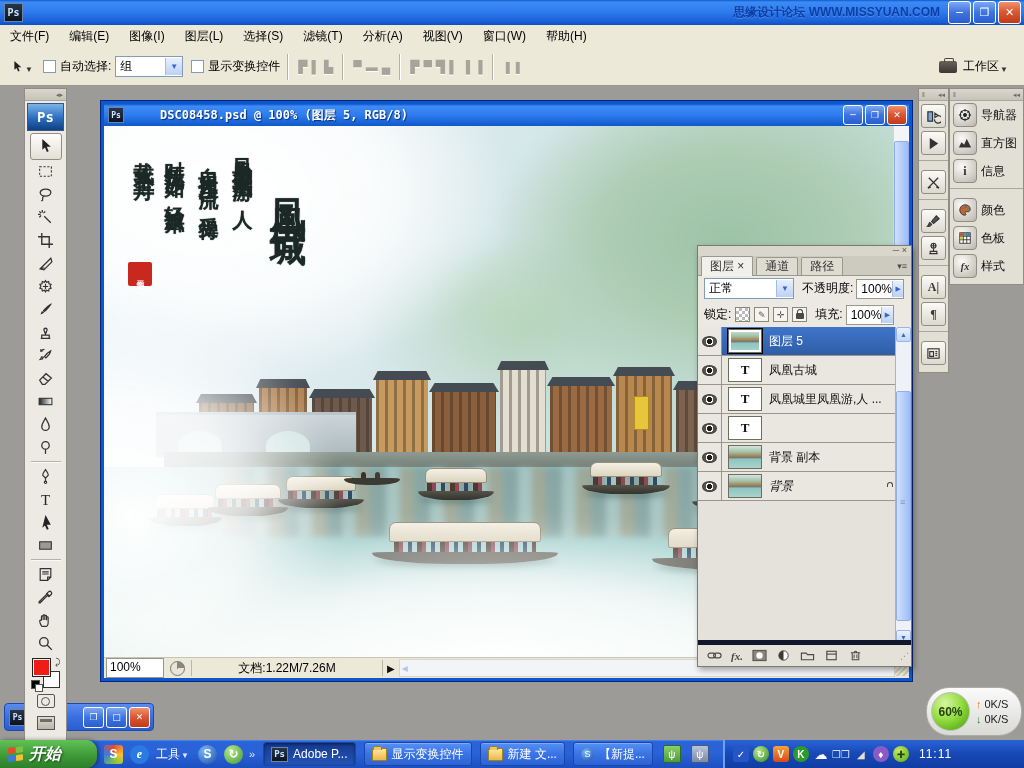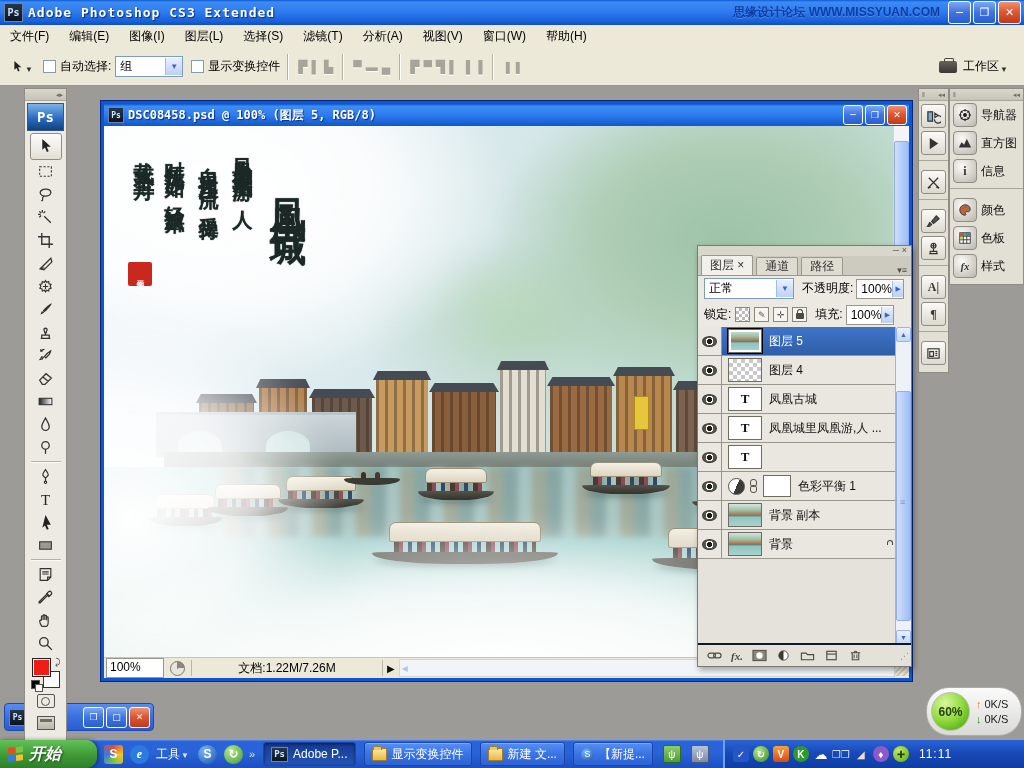--- a/index.html
+++ b/index.html
@@ -65,21 +65,21 @@
   .scrmode::after{content:"";position:absolute;left:2px;right:2px;top:2px;height:3px;background:#6f6c62;}
 
   
   #docwin{left:100px;top:100px;width:811px;height:580px;background:#ece9d8;border:1px solid #05277a;
     box-shadow:0 0 0 3px #0d56cf inset;z-index:5;}
   #doc-title{position:absolute;left:3px;top:3px;right:3px;height:22px;
     background:linear-gradient(180deg,#0b58d0 0%,#3f8cf4 10%,#2e7cee 50%,#1058cc 100%);
     display:flex;align-items:center;color:#fff;}
   #doc-title .psbadge{width:14px;height:14px;margin:0 4px;background:linear-gradient(180deg,#27364b,#0c141f);
     color:#cfe4ff;font:bold 8px "DejaVu Sans Mono",monospace;display:flex;align-items:center;justify-content:center;border:1px solid #6b84a8;}
-  #doc-title .doctext{font:bold 12px "DejaVu Sans Mono",monospace;text-shadow:1px 1px 1px #05307e;white-space:nowrap;}
+  #doc-title .doctext{font:bold 12px "DejaVu Sans Mono",monospace;text-shadow:1px 1px 1px #05307e;white-space:nowrap;margin-left:32px;}
   #doc-title .btns{margin-left:auto;display:flex;margin-right:2px;}
   #doc-title .winbtn{width:18px;height:18px;font-size:9px;}
   #canvas{position:absolute;left:3px;top:25px;width:790px;height:532px;background:#fff;overflow:hidden;}
 
   
   .vscroll{position:absolute;right:3px;top:25px;width:15px;height:532px;background:#f2f4f7;border-left:1px solid #d8d5ca;}
   .sbtn{width:15px;height:15px;background:linear-gradient(180deg,#e9f1fd,#c3d6f6);border:1px solid #9ab4ea;border-radius:2px;
     color:#3a66c8;font-size:7px;display:flex;align-items:center;justify-content:center;box-sizing:border-box;}
   .vscroll .sbtn{position:absolute;left:0;}
   .vthumb{position:absolute;left:0;top:15px;width:15px;height:480px;background:linear-gradient(90deg,#cfe0fb,#9dbdf5);
@@ -129,21 +129,21 @@
   .canoe::after{content:"";position:absolute;left:55%;top:-6px;width:5px;height:6px;background:#463a30;border-radius:50% 50% 0 0;}
   .calli{position:absolute;writing-mode:vertical-rl;color:#1c2826;font-family:"DejaVu Serif","Liberation Serif",serif;
     font-weight:bold;text-shadow:0 0 1px #2a3a38;}
   .seal{position:absolute;background:#c8281e;color:#fff;font-size:8px;line-height:9px;width:24px;height:24px;
     display:flex;align-items:center;justify-content:center;writing-mode:vertical-rl;border-radius:2px;}
 
   
   #layers{left:697px;top:245px;width:213px;height:420px;background:#ece9e2;border:1px solid #7d7a72;z-index:30;
     box-shadow:2px 3px 6px rgba(0,0,0,.35);}
   #lp-top{position:absolute;left:0;top:0;right:0;height:10px;background:#d9d6cc;color:#55524a;font-size:9px;text-align:right;line-height:8px;padding-right:4px;}
-  #lp-tabs{position:absolute;left:0;top:10px;right:0;height:19px;background:#cdcabf;border-bottom:1px solid #9a978d;display:flex;align-items:flex-end;}
+  #lp-tabs{position:absolute;left:0;top:10px;right:0;height:19px;background:#cdcabf;border-bottom:1px solid #9a978d;display:flex;align-items:center;}
   .ltab{height:17px;line-height:17px;padding:0 8px;border:1px solid #9a978d;border-bottom:none;background:#dedbd1;margin-left:3px;border-radius:2px 2px 0 0;color:#333;}
   .ltab.active{background:#f2f0ea;height:19px;line-height:19px;}
   #lp-menu{margin-left:auto;margin-right:4px;color:#4a4a44;font-size:9px;}
   #lp-blend{position:absolute;left:0;top:29px;right:0;height:27px;display:flex;align-items:center;}
   #lp-blend .combo{width:88px;margin-left:6px;}
   .fieldlbl{margin-left:8px;}
   .numfield{display:inline-flex;width:46px;height:18px;border:1px solid #9a968c;background:#fff;margin-left:3px;align-items:center;}
   .numfield .val{flex:1;text-align:left;padding-left:4px;}
   .numfield .arr{width:13px;height:16px;background:linear-gradient(180deg,#e8f0fd,#bcd1f5);border-left:1px solid #9ebcf0;color:#3a66c8;font-size:7px;
     display:flex;align-items:center;justify-content:center;}
@@ -159,34 +159,34 @@
   .eyecell{width:23px;align-self:stretch;border-right:1px solid #99968c;display:flex;align-items:center;justify-content:center;background:#e9e7df;}
   .eye{width:13px;height:9px;border:1px solid #3a3a34;border-radius:50%;
     background:radial-gradient(circle at 50% 50%,#1c1c18 0 2.5px,#f5f5f0 2.6px 3.8px,#55554d 4px);}
   .lthumb{width:32px;height:22px;border:1px solid #6f6c62;margin-left:6px;flex:none;}
   .lthumb.scene{background:linear-gradient(180deg,#d6e4de 0%,#9cc2a6 28%,#b08457 44%,#6e7c74 52%,#8fc4c0 60%,#a8d4cc 100%);}
   .lthumb.checker{background:repeating-conic-gradient(#c9c9c9 0 25%,#fff 0 50%) 0 0/8px 8px;}
   .lthumb.text{background:#fff;display:flex;align-items:center;justify-content:center;font:bold 13px "Liberation Serif",serif;color:#111;}
   .lthumb.mask{background:#fff;width:26px;height:20px;}
   .lrow.sel .lthumb{outline:1px solid #000;box-shadow:0 0 0 2px #fff inset;}
   .lname{margin-left:7px;white-space:nowrap;overflow:hidden;text-overflow:ellipsis;flex:1;}
-  .lname.italic{}
+  .lname.italic{font-style:italic;}
   .adjico{width:15px;height:15px;border-radius:50%;border:1px solid #55524a;margin-left:6px;flex:none;
     background:linear-gradient(115deg,#fff 50%,#3c3a34 50%);}
   .chain8{width:7px;height:14px;margin-left:5px;position:relative;flex:none;}
   .chain8::before,.chain8::after{content:"";position:absolute;left:0;width:5px;height:6px;border:1px solid #55524a;border-radius:3px;}
   .chain8::before{top:0;} .chain8::after{top:6px;}
   .rowlock{margin-left:auto;margin-right:10px;}
   
   #lp-scroll{position:absolute;right:0;top:81px;width:15px;height:318px;background:#eef2f8;border-left:1px solid #b5b2a8;}
   #lp-scroll .up{position:absolute;top:0;} 
   #lp-scroll .dn{position:absolute;bottom:0;}
   #lp-scroll .vthumb{top:64px;height:230px;}
   #lp-scroll .vthumb::after{content:"≡";position:absolute;left:3px;top:105px;color:#7a95cc;font-size:9px;}
-  #lp-bottom{position:absolute;left:0;bottom:0;right:0;height:21px;background:#e4e1d8;border-top:2px solid #0f172a;
+  #lp-bottom{position:absolute;left:0;bottom:0;right:0;height:21px;background:#e4e1d8;border-top:5px solid #0f172a;
     display:flex;align-items:center;color:#4a4a44;}
   .bico{margin-left:9px;display:flex;align-items:center;}
   .bico svg{width:15px;height:13px;}
   #lp-grip{margin-left:auto;margin-right:2px;color:#9a978d;font-size:9px;}
 
   
   .dockgrip{height:11px;background:linear-gradient(180deg,#dad7cc,#c6c3b8);border-bottom:1px solid #a9a69b;
     color:#6f6c64;font-size:7px;line-height:11px;display:flex;justify-content:space-between;padding:0 3px;}
   #dock-n{left:918px;top:88px;width:29px;background:#e2dfd5;border:1px solid #8f8d85;z-index:15;}
   .dkbtn{width:23px;height:22px;margin:3px auto;background:linear-gradient(180deg,#fbfaf6,#dcd9cf);
@@ -248,21 +248,20 @@
     background:linear-gradient(180deg,#2a63d8 0%,#1748b4 50%,#0f3da4 100%);border-left:2px solid #6fa0f5;padding-left:8px;}
   .trico{width:16px;height:16px;margin-right:4px;border-radius:3px;display:flex;align-items:center;justify-content:center;
     font-size:10px;font-weight:bold;color:#fff;}
   #clock{color:#fff;font-size:12px;margin-left:6px;letter-spacing:1px;}
 </style>
 </head>
 <body>
 
 <div id="titlebar" class="abs">
   <span class="psbadge">Ps</span>
-  <span class="apptitle">Adobe Photoshop CS3 Extended</span>
   <span class="watermark">思缘设计论坛 WWW.MISSYUAN.COM</span>
   <span class="btns">
     <span class="winbtn">─</span>
     <span class="winbtn">❐</span>
     <span class="winbtn close">✕</span>
   </span>
 </div>
 
 <div id="menubar" class="abs">
   <span class="mitem">文件(F)</span>
@@ -598,52 +597,36 @@
       <span class="eyecell">
           <span class="eye"></span>
         </span>
       <span class="lthumb scene"></span>
       <span class="lname">图层 5</span>
     </div>
     <div class="lrow">
       <span class="eyecell">
           <span class="eye"></span>
         </span>
-      <span class="lthumb checker"></span>
-      <span class="lname">图层 4</span>
-    </div>
-    <div class="lrow">
-      <span class="eyecell">
-          <span class="eye"></span>
-        </span>
       <span class="lthumb text">T</span>
       <span class="lname">凤凰古城</span>
     </div>
     <div class="lrow">
       <span class="eyecell">
           <span class="eye"></span>
         </span>
       <span class="lthumb text">T</span>
       <span class="lname">凤凰城里凤凰游,人 ...</span>
     </div>
     <div class="lrow">
       <span class="eyecell">
           <span class="eye"></span>
         </span>
       <span class="lthumb text">T</span>
       <span class="lname"></span>
-    </div>
-    <div class="lrow">
-      <span class="eyecell">
-          <span class="eye"></span>
-        </span>
-      <span class="adjico"></span>
-      <span class="chain8"></span>
-      <span class="lthumb mask"></span>
-      <span class="lname">色彩平衡 1</span>
     </div>
     <div class="lrow">
       <span class="eyecell">
           <span class="eye"></span>
         </span>
       <span class="lthumb scene"></span>
       <span class="lname">背景 副本</span>
     </div>
     <div class="lrow">
       <span class="eyecell">

